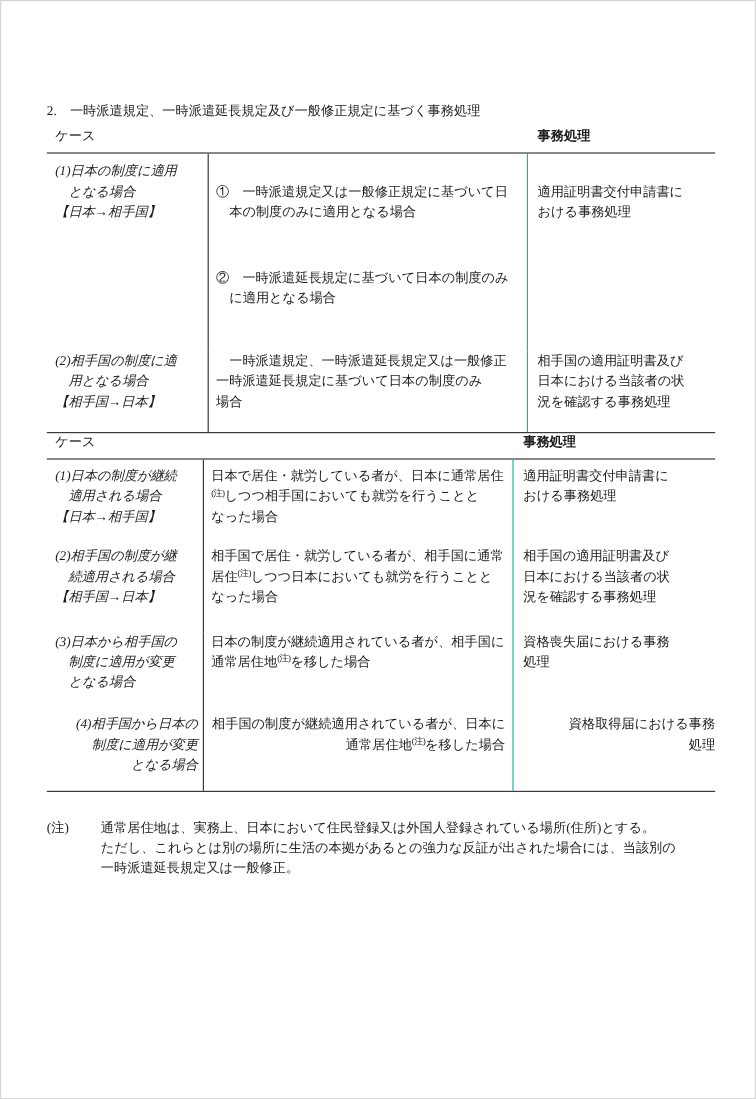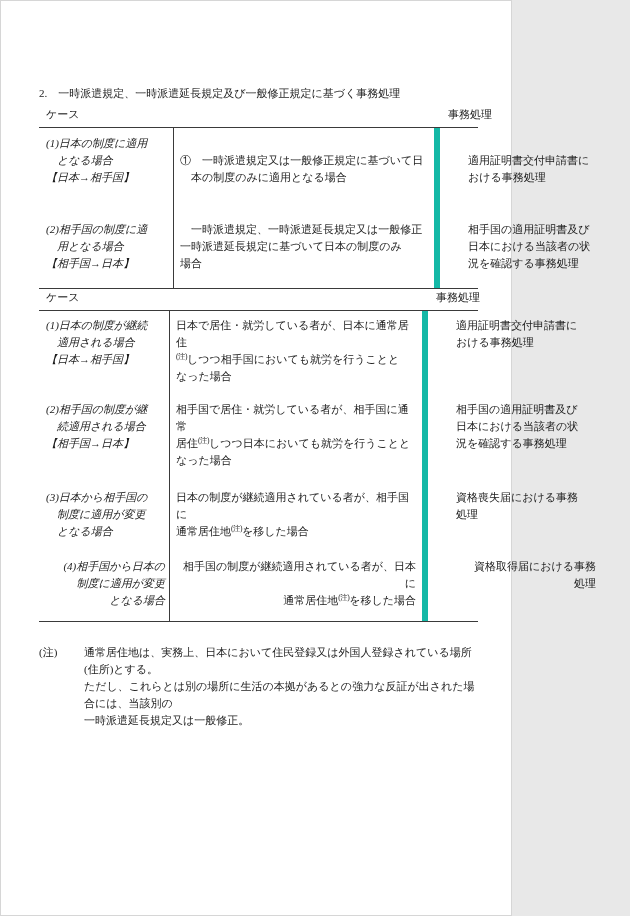--- a/index.html
+++ b/index.html
@@ -1,39 +1,39 @@
 <!DOCTYPE html>
 <html><head>
 <meta charset="utf-8">
 <style>
   html,body{margin:0;padding:0;background:#e8e8e8;}
   .page{
     position:relative;
-    width:512px;height:916px;
+    width:630px;height:916px;
     background:#ffffff;
     box-sizing:border-box;
     padding:84px 33px 0 38px;
     font-family:"Liberation Serif","DejaVu Serif",serif;
     font-size:11px;line-height:17px;color:#1c1c1c;
     border:1px solid #d6d6d6;
   }
   .heading{margin:0 0 4px 0;font-size:11px;font-weight:normal;white-space:pre-line;}
   .sec3 .heading{margin-top:24px;}
   .thead{display:grid;margin-bottom:4px;}
   .t1head{grid-template-columns:134px 267px 158px;}
   .t2head{grid-template-columns:130px 259px 170px;}
   .thead .case-h{grid-column:1;padding-left:7px;}
-  .thead .shori-h{grid-column:3;padding-left:8px;}
+  .thead .shori-h{grid-column:3;padding-left:8px;font-weight:bold;}
   .tbl{display:grid;border-top:1.5px solid #3a3a3a;border-bottom:1.5px solid #3a3a3a;}
   .tbl1{grid-template-columns:134px 267px 158px;}
   .tbl2{grid-template-columns:130px 259px 170px;}
   .cell{white-space:pre-line;box-sizing:border-box;}
   .c1{padding-left:7px;padding-right:4px;font-style:italic;}
-  .c2{border-left:1px solid #3a3a3a;border-right:6px solid #14b8a6;padding-left:6px;padding-right:6px;}
-  .c3{padding-left:8px;padding-right:2px;margin-left:20px;}
+  .c2{border-left:1px solid #3a3a3a;border-right:1px solid #14b8a6;padding-left:6px;padding-right:6px;}
+  .c3{padding-left:8px;padding-right:2px;}
   .t1g1{padding-top:7px;padding-bottom:18px;}
   .t1g2{padding-bottom:16px;}
   .blk{white-space:pre-line;}
   .blk.gap{margin-top:21px;}
   .t2g1{padding-top:6px;padding-bottom:16px;}
   .t2g2{padding-bottom:20px;}
   .t2g3{padding-bottom:18px;}
   .t2g4{padding-bottom:12px;text-align:right;}
   sup.note-ref{font-size:7.5px;line-height:0;vertical-align:4px;letter-spacing:-0.5px;}
   .note{display:flex;margin-top:22px;}
@@ -52,20 +52,22 @@
       <span class="shori-h">事務処理</span>
     </div>
     <div class="tbl tbl1">
 
       <div class="cell c1 t1g1">(1)日本の制度に適用
 　となる場合
 【日本→相手国】</div>
       <div class="cell c2 t1g1">
         <div class="blk">①　一時派遣規定又は一般修正規定に基づいて日
 　本の制度のみに適用となる場合</div>
+        <div class="blk gap">②　一時派遣延長規定に基づいて日本の制度のみ
+　に適用となる場合</div>
       </div>
       <div class="cell c3 t1g1">
         <div class="blk">適用証明書交付申請書に
 おける事務処理</div>
       </div>
 
       <div class="cell c1 t1g2">(2)相手国の制度に適
 　用となる場合
 【相手国→日本】</div>
       <div class="cell c2 t1g2">　一時派遣規定、一時派遣延長規定又は一般修正

